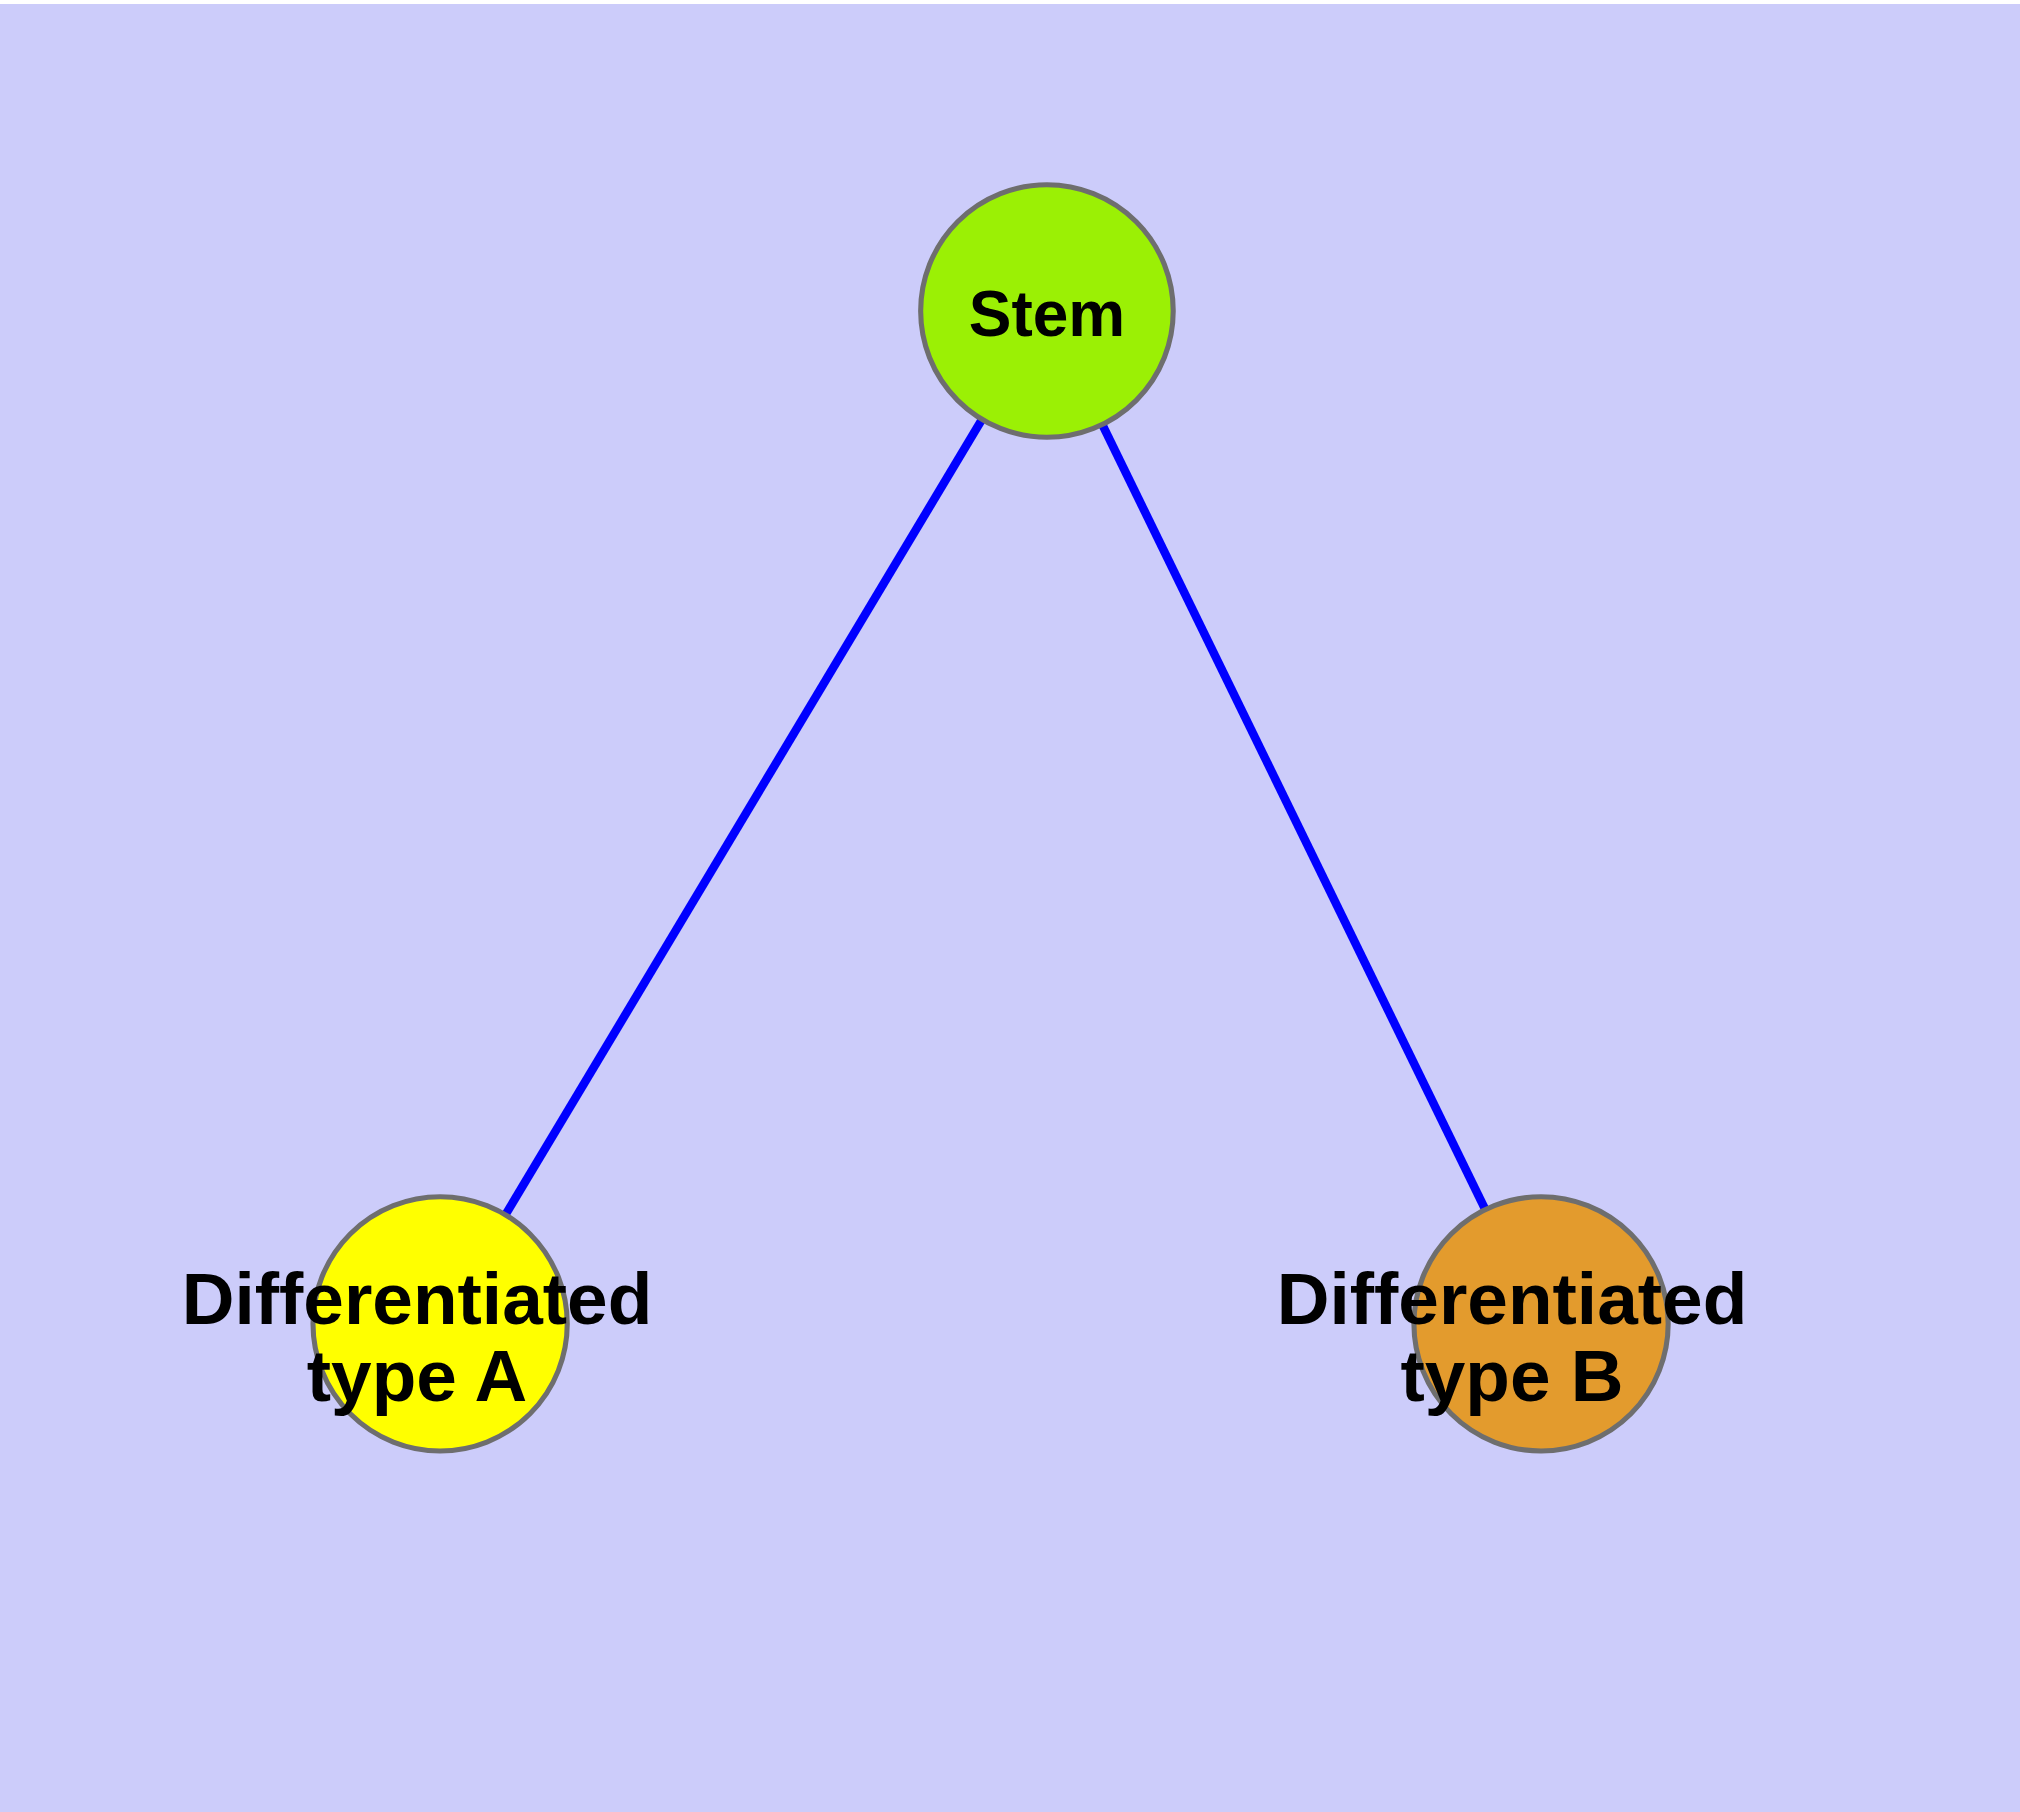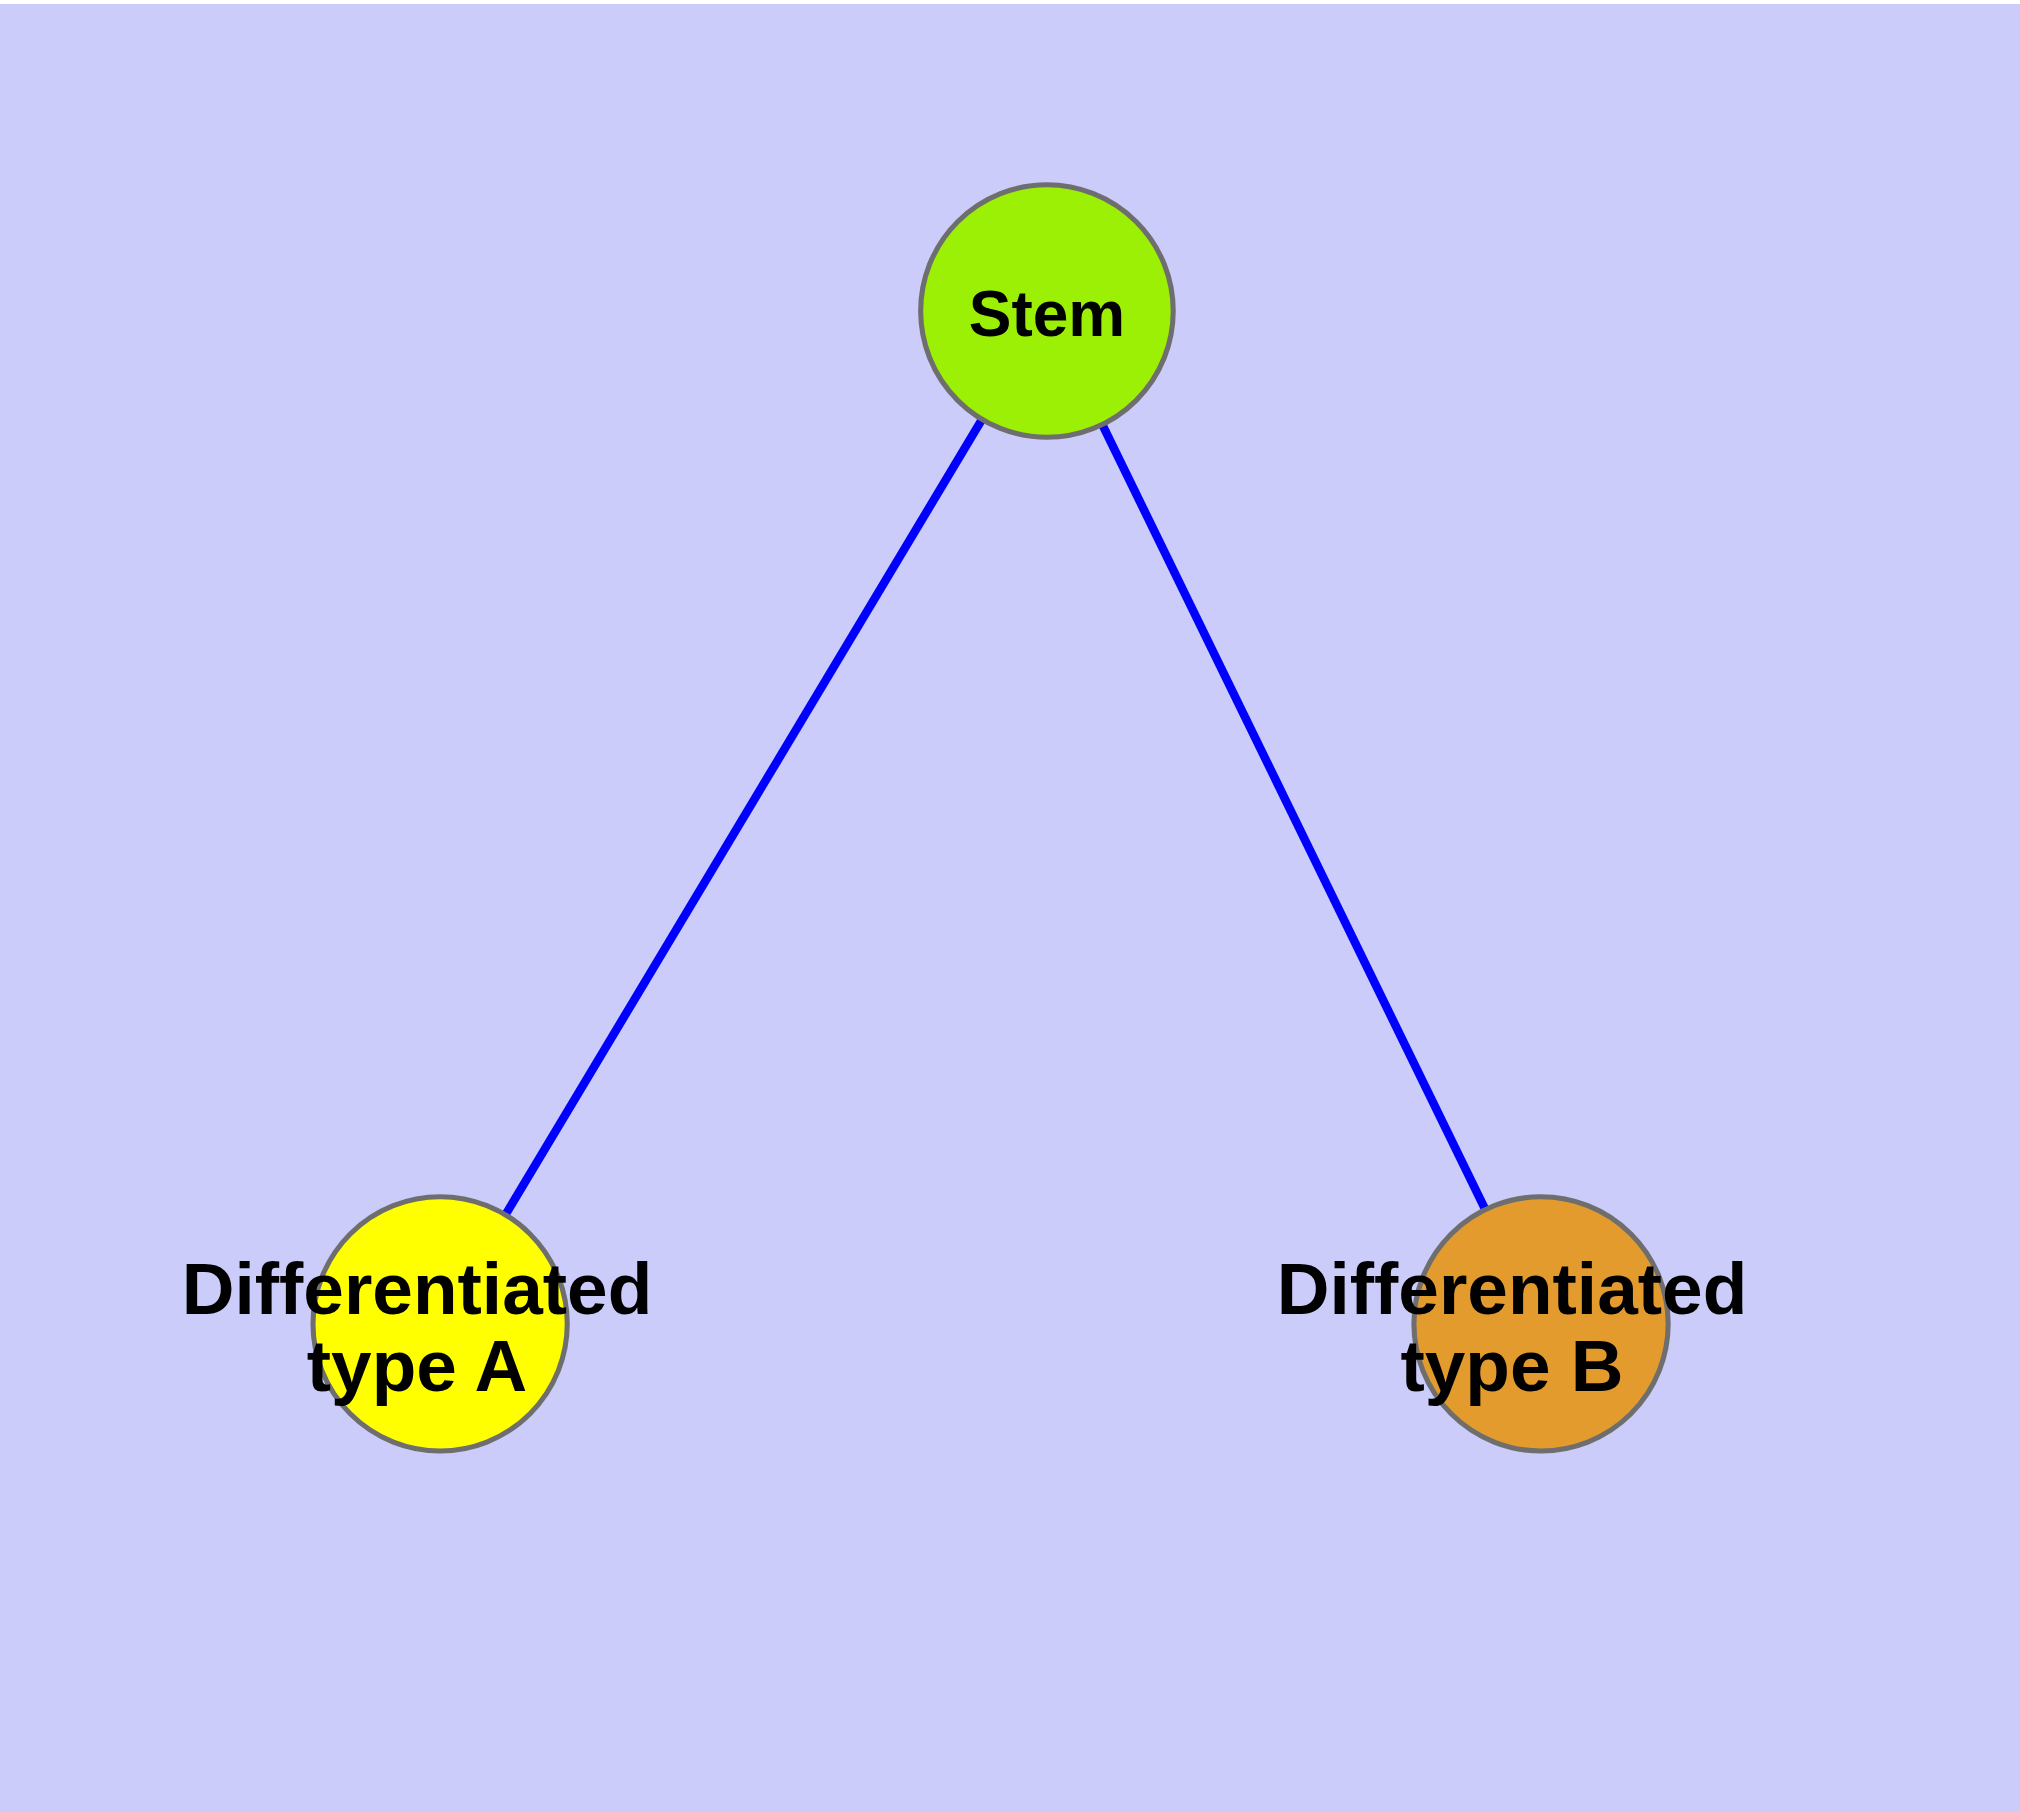--- a/index.html
+++ b/index.html
@@ -42,20 +42,21 @@
     line-height: 1.06;
     white-space: pre;
     pointer-events: none;
     transform: translate(-50%, -50%);
   }
   .node-label.root {
     font-size: 64px;
   }
   .node-label.leaf {
     font-size: 73px;
+    margin-top: 10px;
   }
 </style>
 </head>
 <body>
 
 <div id="canvas" style="width: 2021px; height: 1812px; background: rgb(255, 255, 255);">
   <div id="graph-surface" style="top: 4.2px; width: 2021px; height: 1808px; background: rgb(204, 204, 250);"></div>
 
   <svg id="graph-svg" viewBox="0 0 2384 2138">
     <g id="edge-layer">

